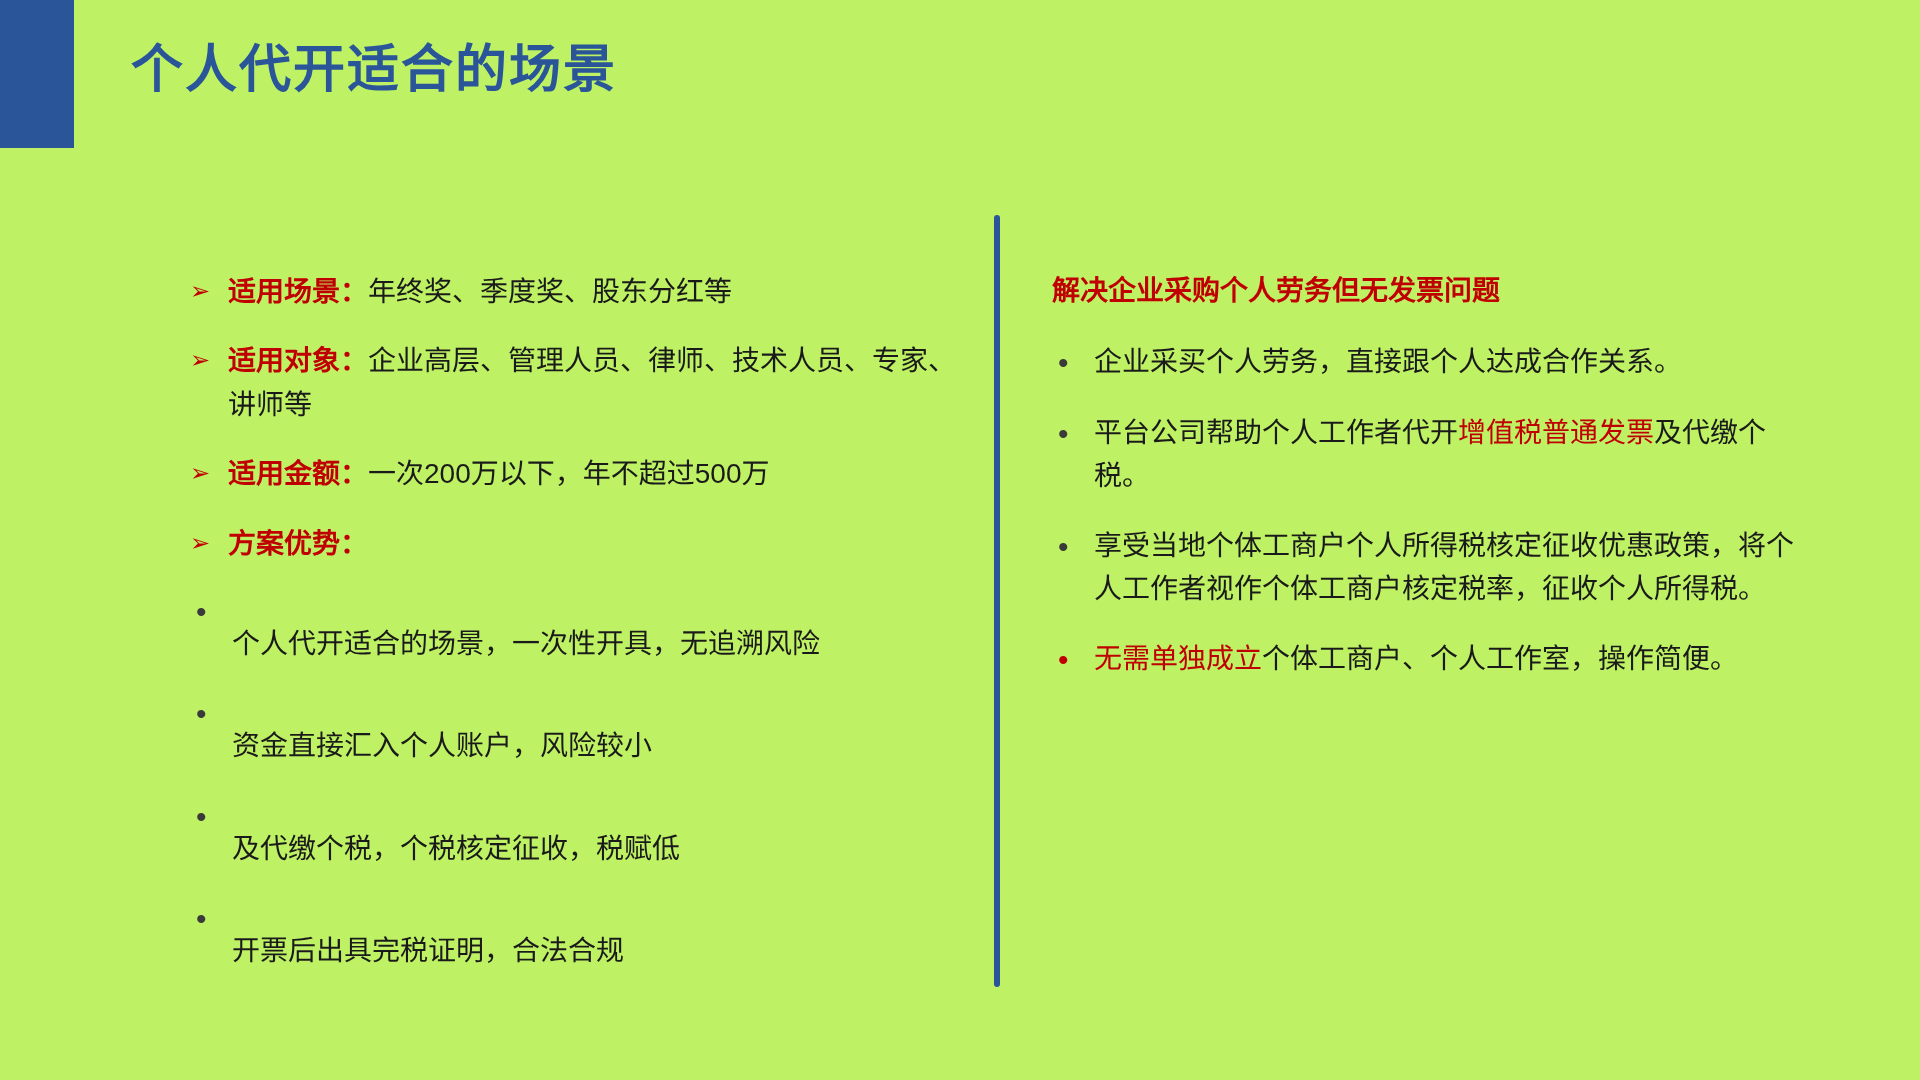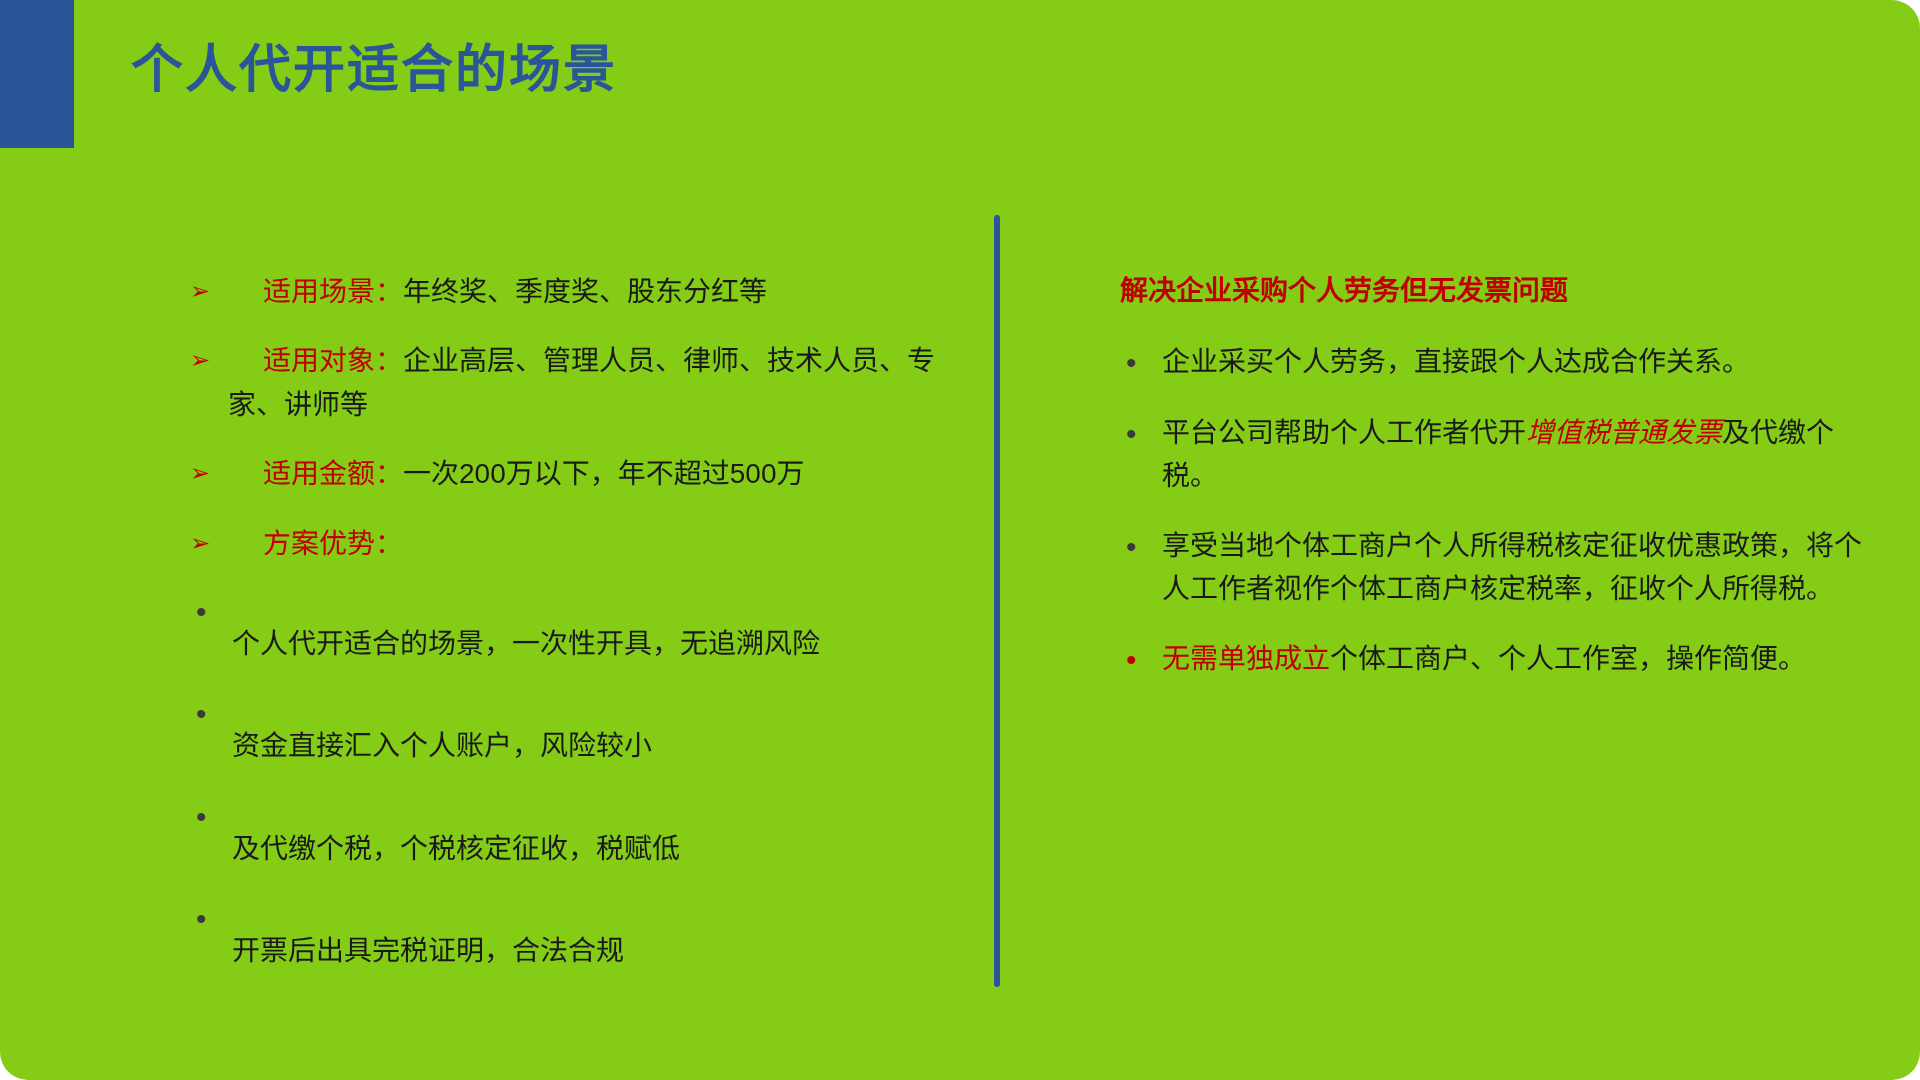--- a/index.html
+++ b/index.html
@@ -11,22 +11,21 @@
     width: 1920px;
     height: 1080px;
     font-family: "Liberation Sans", "DejaVu Sans", sans-serif;
     color: #1a1a1a;
     overflow: hidden;
     position: relative;
   }
   .slide {
     position: absolute;
     inset: 0;
-    background: #84cc16;
-    border-radius: 28px;
+    background: #bef264;
   }
   
   .title-accent {
     position: absolute;
     left: 0;
     top: 0;
     width: 74px;
     height: 148px;
     background: #2a5699;
   }
@@ -53,21 +52,21 @@
   }
   
   .col-left {
     position: absolute;
     left: 190px;
     top: 270px;
     width: 790px;
   }
   .col-right {
     position: absolute;
-    left: 1120px;
+    left: 1052px;
     top: 270px;
     width: 760px;
   }
   .row {
     display: flex;
     align-items: flex-start;
     margin-bottom: 26px;
     font-size: 28px;
     line-height: 1.55;
   }
@@ -88,26 +87,24 @@
     text-align: left;
     padding-left: 6px;
     box-sizing: border-box;
   }
   .bullet-dot.red { color: #c00000; }
   .row-text {
     flex: 1 1 auto;
   }
   .lbl-red {
     color: #c00000;
-    font-weight: normal;
-    margin-left: 35px;
+    font-weight: bold;
   }
   .txt-red {
     color: #c00000;
-    font-style: italic;
   }
   .txt-bold-red {
     color: #c00000;
     font-weight: normal;
   }
   .heading-red {
     color: #c00000;
     font-weight: bold;
     font-size: 28px;
     margin-bottom: 28px;

